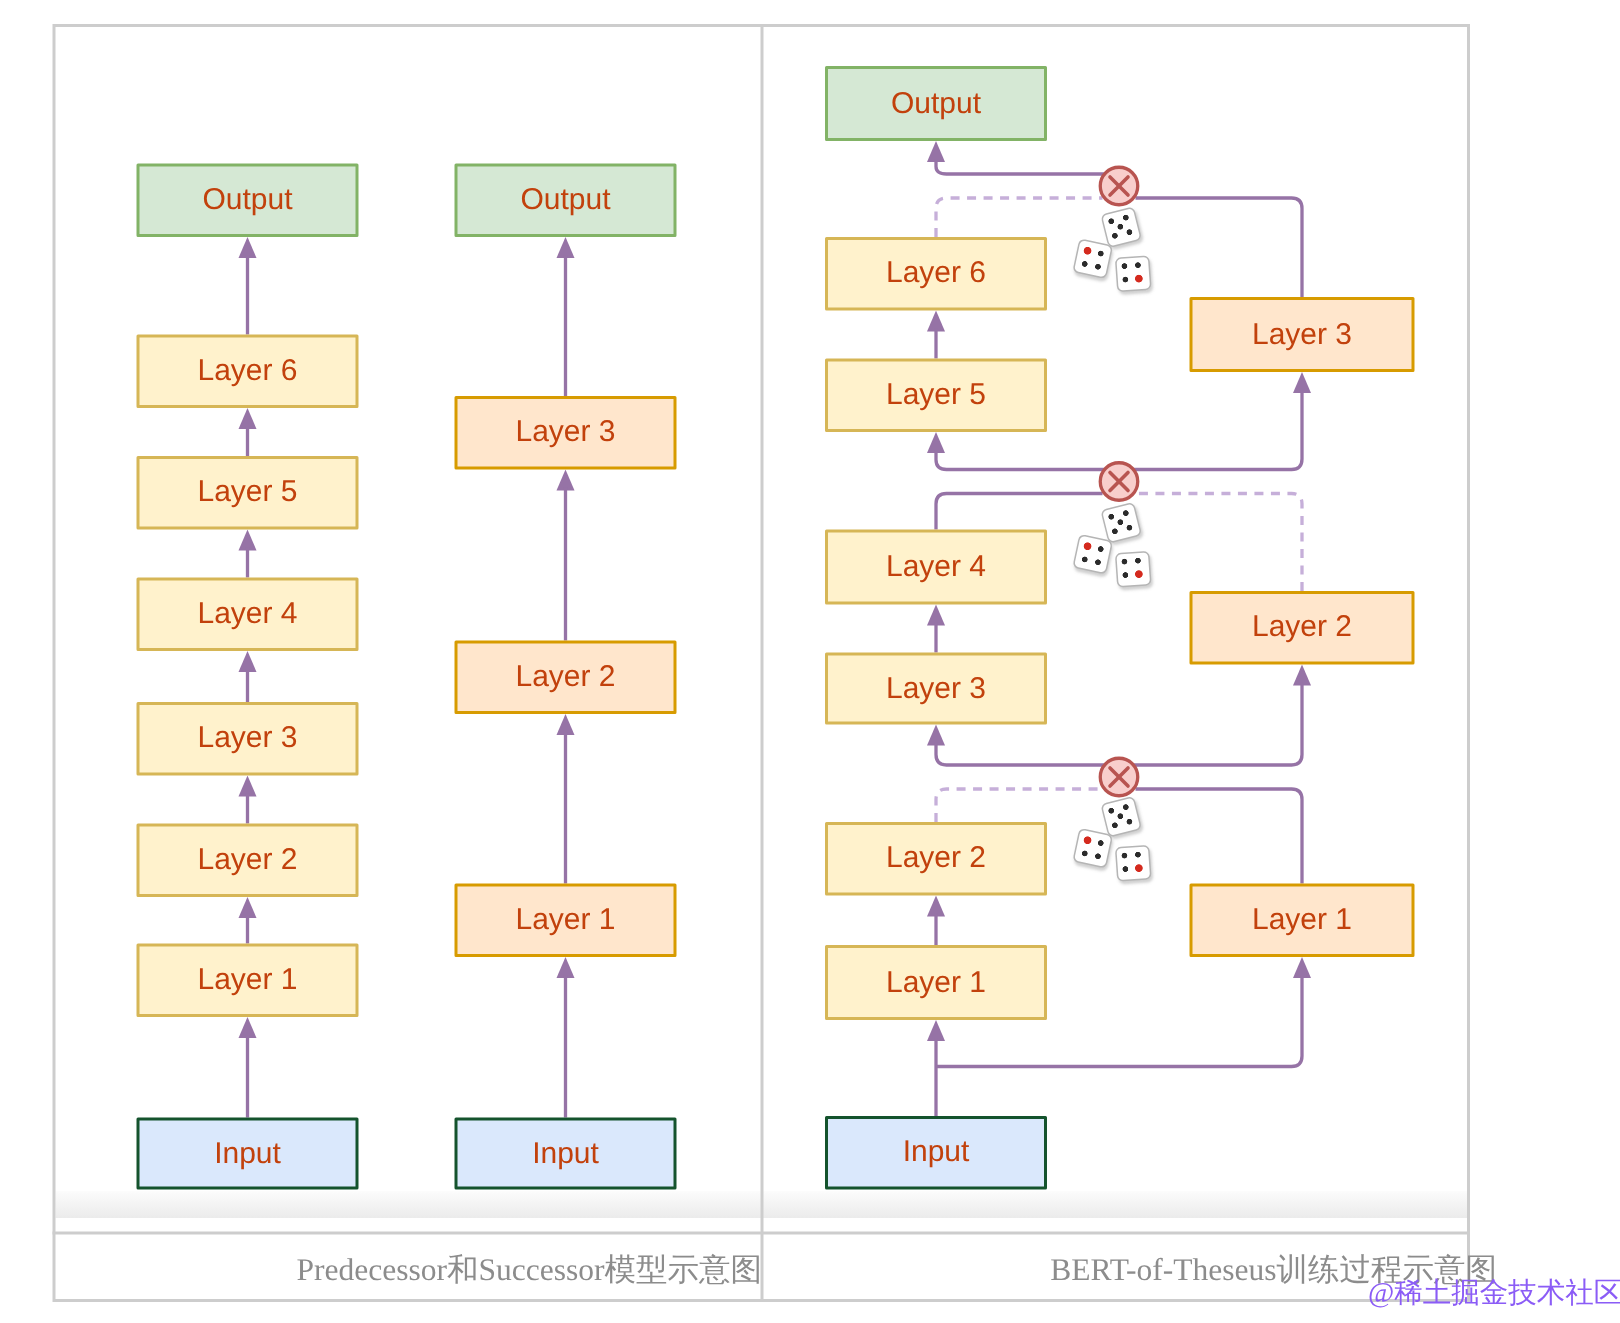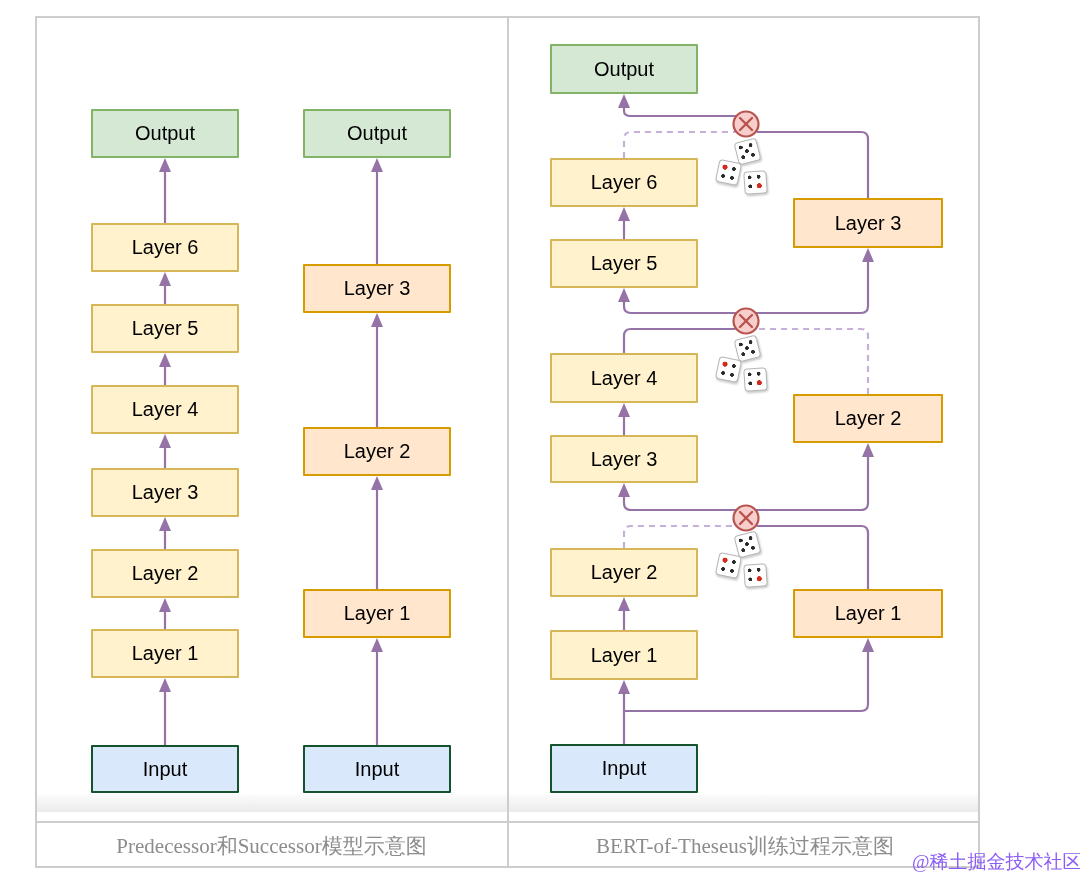--- a/index.html
+++ b/index.html
@@ -7,29 +7,29 @@
          font-family:"Liberation Sans",sans-serif;}
   .strip{position:absolute;left:37px;top:794px;width:943px;height:18px;
          background:linear-gradient(180deg,#fcfcfc 0%,#ebebeb 100%);}
   .frame{position:absolute;left:35px;top:16px;width:945px;height:852px;
          border:2px solid #cdcdcd;box-sizing:border-box;}
   .vdiv{position:absolute;left:507px;top:16px;width:2px;height:852px;background:#cdcdcd;}
   .hdiv{position:absolute;left:35px;top:821px;width:945px;height:2px;background:#cdcdcd;}
   #conn-svg{position:absolute;left:0;top:0;width:1080px;height:882px;}
   #box-layer,#dice-layer{position:absolute;left:0;top:0;width:0;height:0;}
   .dbox{position:absolute;box-sizing:border-box;text-align:center;
-        font-size:20px;color:#000000;border-radius:1px;}
+        font-size:20px;color:#c2410c;border-radius:1px;}
   .dbox.green {background:#d5e8d4;border:2px solid #82b366;}
   .dbox.yellow{background:#fff2cc;border:2px solid #d6b656;}
   .dbox.orange{background:#ffe6cc;border:2px solid #d79b00;}
   .dbox.blue  {background:#dae8fc;border:2px solid #14532d;}
-  .caption{position:absolute;top:822px;height:48px;line-height:48px;text-align:center;
+  .caption{position:absolute;top:822px;height:48px;line-height:48px;text-align:right;
            font-family:"Liberation Serif",serif;font-size:21px;color:#8c8c8c;}
   .caption.left{left:35px;width:473px;}
-  .caption.right{left:508px;width:474px;}
+  .caption.right{left:508px;width:474px;padding-left:16px;}
   .watermark{position:absolute;left:912px;top:849px;white-space:nowrap;
              font-family:"Liberation Serif",serif;font-size:19px;color:#8b5cf6;}
   .dice-group{position:absolute;width:58px;height:60px;}
   .die{position:absolute;width:21px;height:21px;background:#fff;border:1px solid #b5b5b5;
        border-radius:4px;box-shadow:1px 2px 2px rgba(120,120,120,.35);}
   .die.a{left:19px;top:0;transform:rotate(-14deg);background-image:
      radial-gradient(circle at 5px 5px,#2b2b2b 1.7px,transparent 2.1px),
      radial-gradient(circle at 15px 5px,#2b2b2b 1.7px,transparent 2.1px),
      radial-gradient(circle at 10px 10px,#2b2b2b 1.7px,transparent 2.1px),
      radial-gradient(circle at 5px 15px,#2b2b2b 1.7px,transparent 2.1px),

